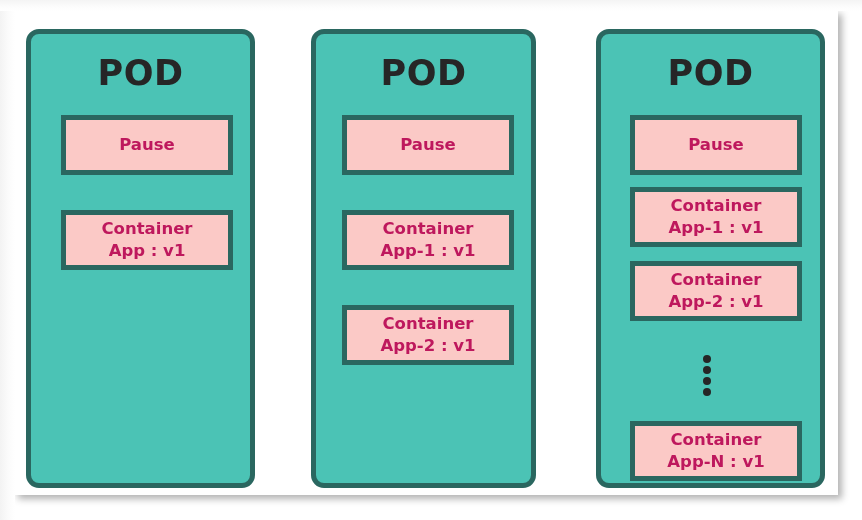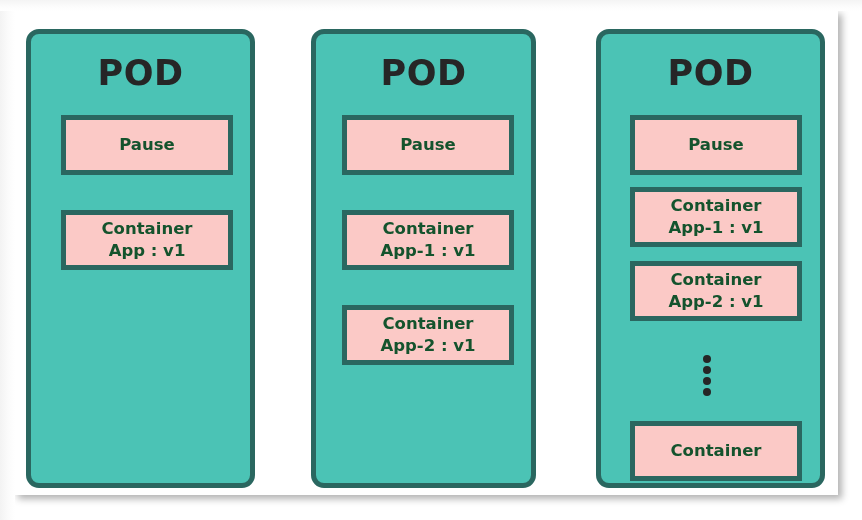--- a/index.html
+++ b/index.html
@@ -78,21 +78,21 @@
   .box {
     position: absolute;
     background: #fbc9c6;
     border: 5px solid #2a6760;
     box-sizing: border-box;
     display: flex;
     flex-direction: column;
     align-items: center;
     justify-content: center;
     text-align: center;
-    color: #14532d;
+    color: #be185d;
     font-weight: bold;
     font-size: 16.5px;
     line-height: 1.32;
   }
   .box .line1, .box .line2 {
     display: block;
     white-space: nowrap;
   }
 
   
@@ -167,20 +167,21 @@
 
       <div class="ellipsis" style="left:100px; top:321px; width:12px; height:41px;">
         <span class="dot"></span>
         <span class="dot"></span>
         <span class="dot"></span>
         <span class="dot"></span>
       </div>
 
       <div class="box" style="left:29px; top:387px; width:172px; height:60px;">
         <span class="line1">Container</span>
+        <span class="line2">App-N : v1</span>
       </div>
     </div>
 
   </div>
 
   <div id="edge-left"></div>
   <div id="edge-top"></div>
 </div>
 
 </body></html>

